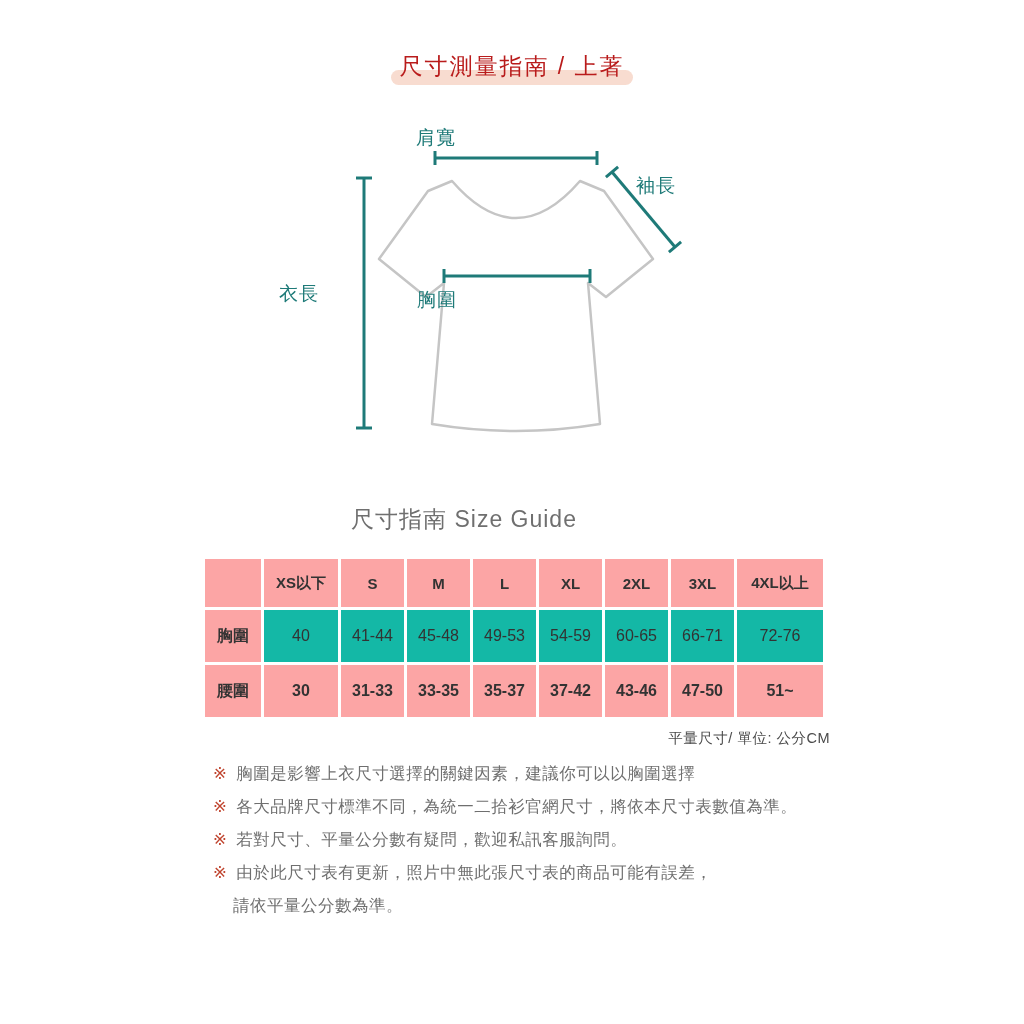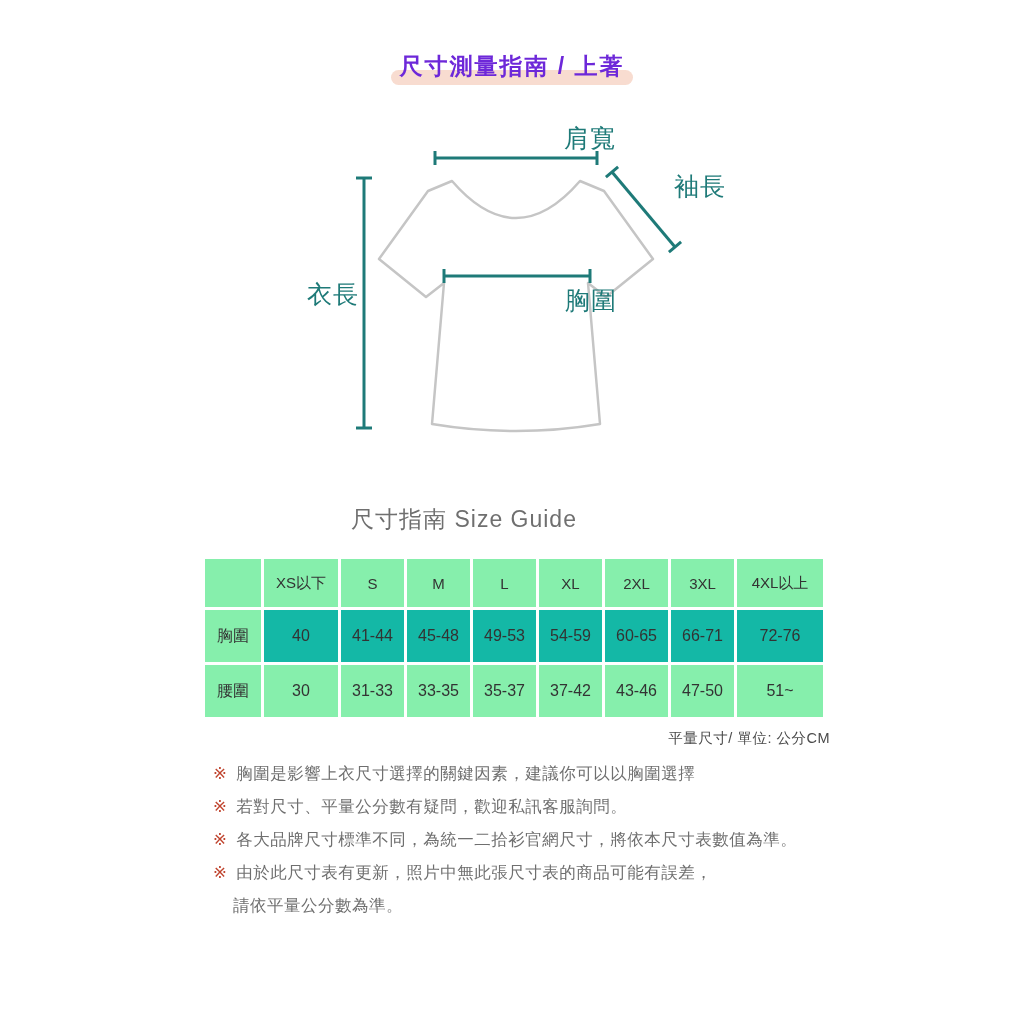--- a/index.html
+++ b/index.html
@@ -3,41 +3,41 @@
 <meta charset="utf-8">
 <style>
   html,body{margin:0;padding:0;}
   body{
     width:1024px;height:1024px;position:relative;background:#ffffff;
     font-family:"Liberation Sans","DejaVu Sans",sans-serif;
     color:#333;overflow:hidden;
   }
   
   .page-title{position:absolute;top:50px;left:0;width:1024px;text-align:center;
-    font-size:23px;letter-spacing:2px;color:#6d28d9;font-weight:700;line-height:32px;}
+    font-size:23px;letter-spacing:2px;color:#b91c1c;font-weight:400;line-height:32px;}
   .page-title .hl-wrap{position:relative;display:inline-block;padding:0 5px;z-index:0;}
   .page-title .hl-wrap::after{content:"";position:absolute;left:-3px;right:-3px;bottom:-3px;
     height:15px;background:#f8dcd0;border-radius:8px;z-index:-1;}
   
   .diagram{position:absolute;left:280px;top:118px;width:440px;height:350px;}
-  .measure-label{position:absolute;color:#1e7a78;font-size:25px;font-weight:500;
-    text-align:right;letter-spacing:1px;line-height:22px;}
+  .measure-label{position:absolute;color:#1e7a78;font-size:19px;font-weight:500;
+    text-align:left;letter-spacing:1px;line-height:22px;}
   #lbl-shoulder{left:416px;top:127px;width:200px;}
   #lbl-sleeve{left:636px;top:175px;width:90px;}
   #lbl-length{left:279px;top:283px;width:80px;}
   #lbl-chest{left:417px;top:289px;width:200px;}
   
   .section-title{position:absolute;top:503px;left:0;width:928px;text-align:center;
     font-size:23px;letter-spacing:1px;color:#6f6f6f;font-weight:500;line-height:32px;}
   
   .size-table{position:absolute;left:202px;top:556px;border-collapse:separate;border-spacing:3px;}
   .size-table td{text-align:center;vertical-align:middle;color:#333;font-weight:500;}
   .size-table tr.head td{height:46px;font-size:15px;}
   .size-table tr.data td{height:50px;font-size:16px;}
-  .size-table td.pink{background:#86efac;}
+  .size-table td.pink{background:#fca5a5;font-weight:bold;}
   .size-table td.white{background:#14b8a6;}
   .size-table td.rowlabel{font-size:16px;}
   
   .unit-note{position:absolute;top:728px;right:194px;font-size:14.5px;color:#4a4a4a;
     font-weight:500;line-height:20px;letter-spacing:0.5px;}
   
   .notes{position:absolute;left:213px;top:757px;width:650px;font-size:16.5px;color:#6f6f6f;}
   .note-line{line-height:33px;white-space:nowrap;letter-spacing:0.5px;}
   .note-line .marker{color:#c0452f;margin-right:9px;font-weight:500;}
   .note-line.indent{padding-left:20px;}
@@ -139,24 +139,24 @@
 </tbody>
   </table>
 
 <div class="unit-note">平量尺寸/ 單位: 公分CM</div>
 
 <div class="notes">
   <div class="note-line">
     <span class="marker">※</span><span>胸圍是影響上衣尺寸選擇的關鍵因素，建議你可以以胸圍選擇</span>
   </div>
   <div class="note-line">
-    <span class="marker">※</span><span>若對尺寸、平量公分數有疑問，歡迎私訊客服詢問。</span>
+    <span class="marker">※</span><span>各大品牌尺寸標準不同，為統一二拾衫官網尺寸，將依本尺寸表數值為準。</span>
   </div>
   <div class="note-line">
-    <span class="marker">※</span><span>各大品牌尺寸標準不同，為統一二拾衫官網尺寸，將依本尺寸表數值為準。</span>
+    <span class="marker">※</span><span>若對尺寸、平量公分數有疑問，歡迎私訊客服詢問。</span>
   </div>
   <div class="note-line">
     <span class="marker">※</span><span>由於此尺寸表有更新，照片中無此張尺寸表的商品可能有誤差，</span>
   </div>
   <div class="note-line indent">
     <span>請依平量公分數為準。</span>
   </div>
 </div>
 
 </body></html>

